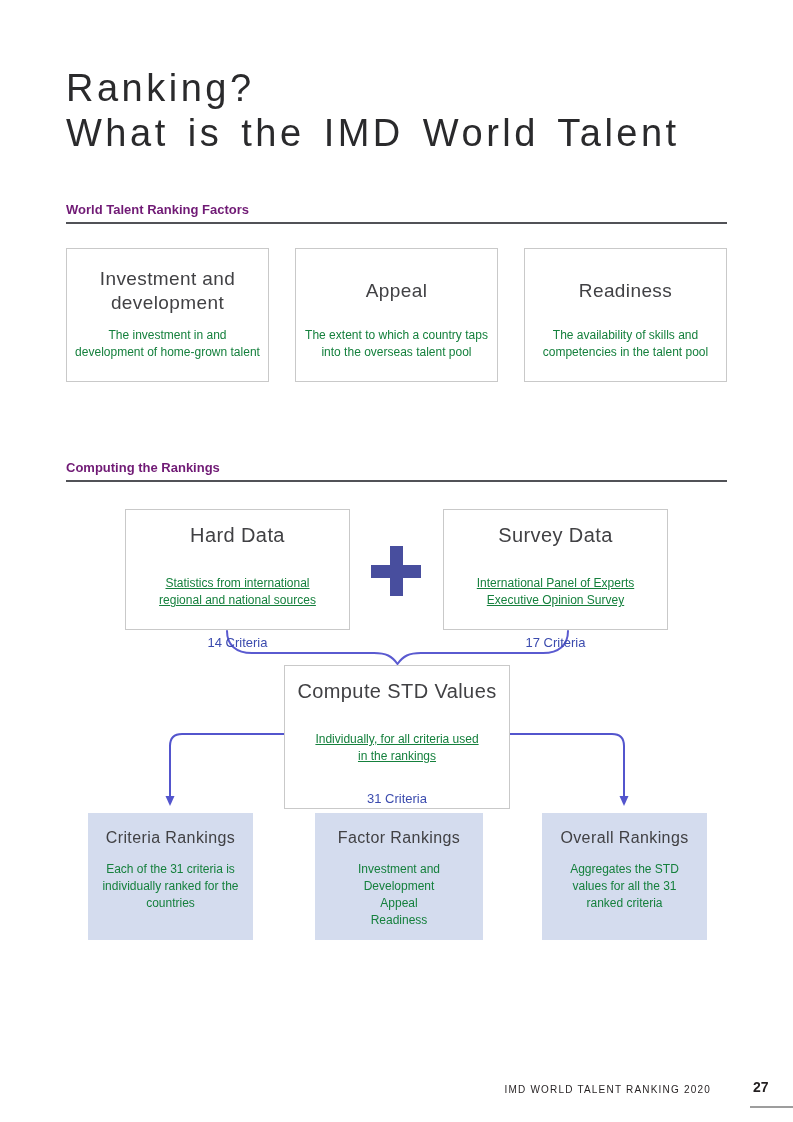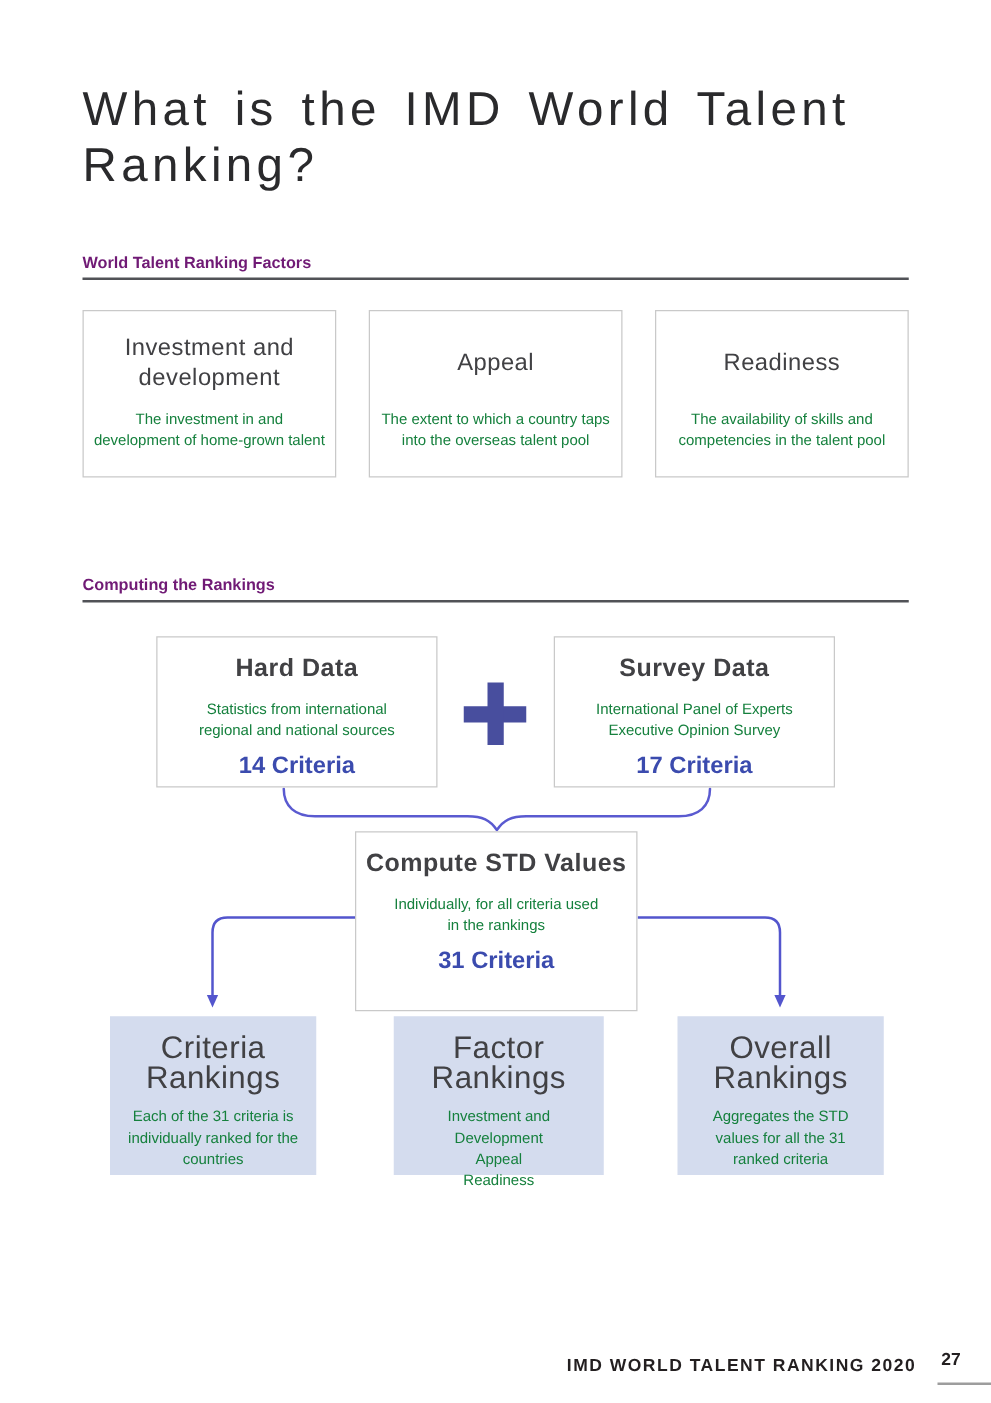--- a/index.html
+++ b/index.html
@@ -48,24 +48,24 @@
   .factor-box .box-desc { margin-top:9px; }
 
   
   .flow-box {
     position:absolute; border:1px solid #c9c9c9; background:#fff;
     text-align:center; box-sizing:border-box;
   }
   #hard-data-box   { left:125px; top:509px; width:225px; height:121px; }
   #survey-data-box { left:443px; top:509px; width:225px; height:121px; }
   #compute-box     { left:284px; top:665px; width:226px; height:144px; }
-  .flow-box .box-title { margin-top:13px; font-size:20px;font-weight:bold; }
-  .flow-box .box-desc  { margin-top:12px; }
+  .flow-box .box-title { margin-top:13px; font-size:20px; }
+  .flow-box .box-desc  { margin-top:28px;text-decoration:underline; }
   .criteria-label {
-    margin-top:9px; font-size:19px; font-weight:bold; color:#3b4bae;
+    margin-top:26px; font-size:13px; font-weight:normal; color:#3b4bae;
   }
 
   
   .plus-icon { position:absolute; left:371px; top:546px; width:50px; height:50px; }
   .plus-icon::before {
     content:""; position:absolute; left:0; top:18.5px; width:50px; height:13px;
     background:#484e9e;
   }
   .plus-icon::after {
     content:""; position:absolute; top:0; left:18.5px; height:50px; width:13px;
@@ -79,45 +79,45 @@
   }
 
   
   .output-box {
     position:absolute; top:813px; height:127px; background:#d4dcee;
     text-align:center; box-sizing:border-box;
   }
   #output-box-0 { left:88px;  width:165px; }
   #output-box-1 { left:315px; width:168px; }
   #output-box-2 { left:542px; width:165px; }
-  .output-box .box-title { margin-top:13px; font-size:25px; }
+  .output-box .box-title { margin-top:13px; font-size:16px; }
   .output-box .box-desc  { margin-top:11px; }
 
   
   .footer-text {
-    position:absolute; top:1084px; right:60px;
-    font-size:14px; font-weight:bold; letter-spacing:1.2px; color:#231f20;
+    position:absolute; top:1084px; right:82px;
+    font-size:10px; font-weight:normal; letter-spacing:1.2px; color:#231f20;
   }
   .footer-page {
     position:absolute; top:1079px; left:753px;
     font-size:14px; font-weight:bold; color:#231f20;text-align:center;
   }
   .footer-line {
     position:absolute; top:1106px; left:750px; width:43px; height:2px;
     background:#9d9d9d;
   }
 </style>
 </head>
 <body>
 
 <div class="page">
 
   <div class="page-title">
+    <div>Ranking?</div>
     <div>What is the IMD World Talent</div>
-    <div>Ranking?</div>
   </div>
 
   <div class="section-heading" id="factors-heading">World Talent Ranking Factors</div>
 
   <div class="factor-row">
     <div class="factor-box">
       <div class="box-title">Investment and
 development</div>
       <div class="box-desc">The investment in and
 development of home-grown talent</div>

